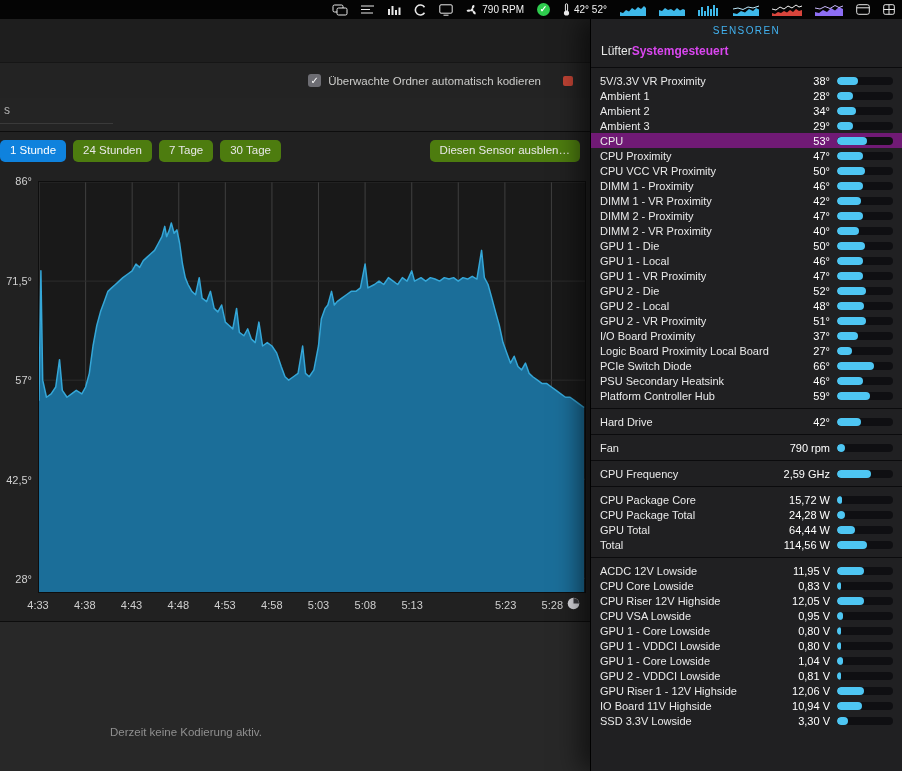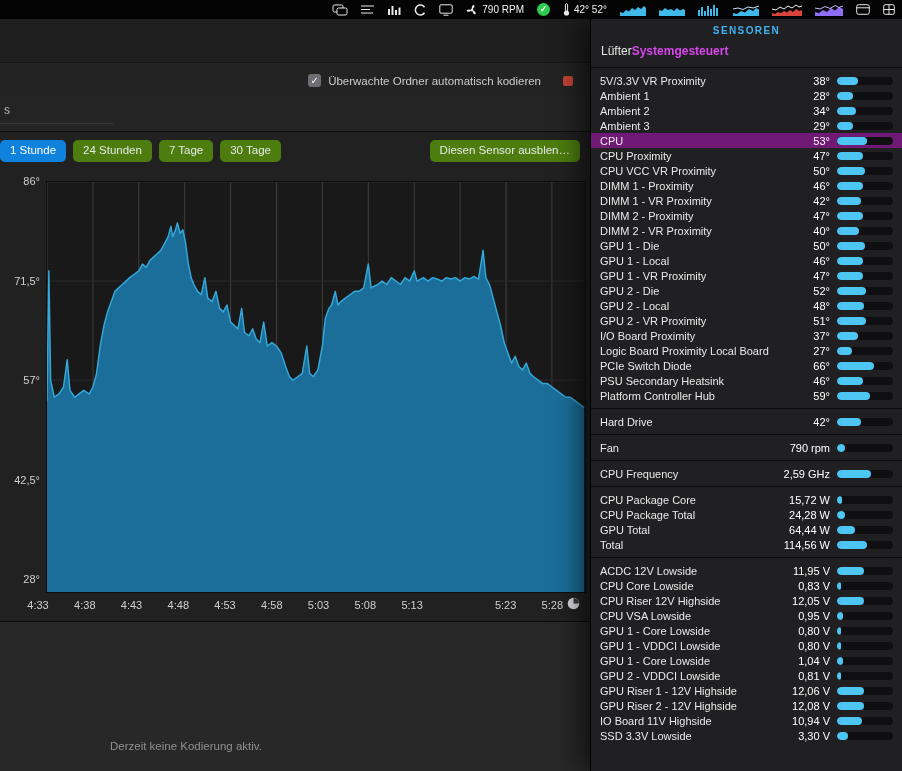--- a/index.html
+++ b/index.html
@@ -26,38 +26,38 @@
   .stub-line{position:absolute;left:0;bottom:7px;width:113px;border-bottom:1px solid #3a3a3a}
 
   
   .graph-section{position:absolute;top:112px;left:0;width:590px;height:491px;background:#212121;border-top:1px solid #0d0d0d;border-bottom:1px solid #0d0d0d}
   .range-row{display:flex;align-items:flex-start;padding:8px 10px 0 0}
   .tabs{display:flex;gap:7px}
   .range-btn,.hide-btn{font-family:inherit;font-size:11.5px;color:#e8e8e8;background:#4d7c0f;border:none;border-radius:5px;padding:5px 10px;line-height:1;white-space:nowrap}
   .range-btn.selected{background:#0f82dd;color:#fff}
   .hide-btn{margin-left:auto}
   .chart-area{position:absolute;left:0;top:49px;width:586px;height:412px;display:flex}
-  .y-gutter{width:46px;height:412px;position:relative;flex-shrink:0}
+  .y-gutter{width:38px;height:412px;position:relative;flex-shrink:0}
   .y-tick{position:absolute;right:6px;transform:translateY(-50%);font-size:11px;color:#d0d0d0;white-space:nowrap}
   .plot{flex:1;position:relative;background:#191919;border:1px solid #0e0e0e}
   .plot svg{position:absolute;left:0;top:0;width:100%;height:100%}
   .grid-v{stroke:#3f3f3f;stroke-width:1}
   .grid-h{stroke:#2d2d2d;stroke-width:1}
   .chart-area-fill{fill:#1b6e99}
   .chart-line{fill:none;stroke:#35a7d8;stroke-width:1.5;stroke-linejoin:round}
   .x-axis{position:absolute;left:38px;top:461px;width:548px;height:26px}
   .x-tick{position:absolute;top:6px;transform:translateX(-50%);font-size:11px;color:#d0d0d0;white-space:nowrap}
   .clock-icon{position:absolute;right:6px;top:4px;line-height:0}
 
   .status-section{position:absolute;top:603px;left:0;width:590px;height:149px;background:#282828}
-  .status-text{position:absolute;top:118px;left:110px;font-size:11.5px;color:#8f8f8f}
+  .status-text{position:absolute;top:104px;left:110px;font-size:11.5px;color:#8f8f8f}
 
   
   .sensor-panel{position:absolute;left:590px;top:19px;width:312px;height:752px;background:#202022;border-left:1px solid #000;box-shadow:-10px 0 24px rgba(0,0,0,.55);z-index:20}
-  .panel-title{height:22px;display:flex;align-items:center;justify-content:center;font-size:10px;font-weight:bold;letter-spacing:1.4px;color:#41b1ef}
+  .panel-title{height:22px;display:flex;align-items:center;justify-content:center;font-size:10px;font-weight:normal;letter-spacing:1.4px;color:#41b1ef}
   .panel-header{display:flex;align-items:center;padding:3px 10px 9px;font-size:12px;color:#e8e8e8}
   .panel-header .right{font-weight:bold;color:#d946ef}
   .sensor-group{padding:5px 0;border-top:1px solid #0b0b0d}
   .sensor-row{display:flex;align-items:center;height:15px;padding:0 9px;font-size:11px;color:#e9e9e9}
   .sensor-row.selected{background:#701a75}
   .s-label{flex:1;white-space:nowrap;overflow:hidden;text-overflow:ellipsis}
   .s-value{margin-left:4px;min-width:48px;text-align:right;color:#fff;white-space:nowrap}
   .s-bar{width:56px;height:8px;border-radius:4px;background:#0f0f12;position:relative;overflow:hidden;flex-shrink:0;margin-left:7px}
   .s-bar i{position:absolute;left:0;top:0;bottom:0;border-radius:4px;background:#4ec6f3}
 </style>
@@ -539,27 +539,20 @@
             </span>
           </div>
           <div class="sensor-row">
             <span class="s-label">GPU Riser 1 - 12V Highside</span>
             <span class="s-value">12,06 V</span>
             <span class="s-bar">
               <i style="width: 48%;"></i>
             </span>
           </div>
           <div class="sensor-row">
-            <span class="s-label">GPU Riser 2 - 12V Highside</span>
-            <span class="s-value">12,08 V</span>
-            <span class="s-bar">
-              <i style="width: 48%;"></i>
-            </span>
-          </div>
-          <div class="sensor-row">
             <span class="s-label">IO Board 11V Highside</span>
             <span class="s-value">10,94 V</span>
             <span class="s-bar">
               <i style="width: 44%;"></i>
             </span>
           </div>
           <div class="sensor-row">
             <span class="s-label">SSD 3.3V Lowside</span>
             <span class="s-value">3,30 V</span>
             <span class="s-bar">

